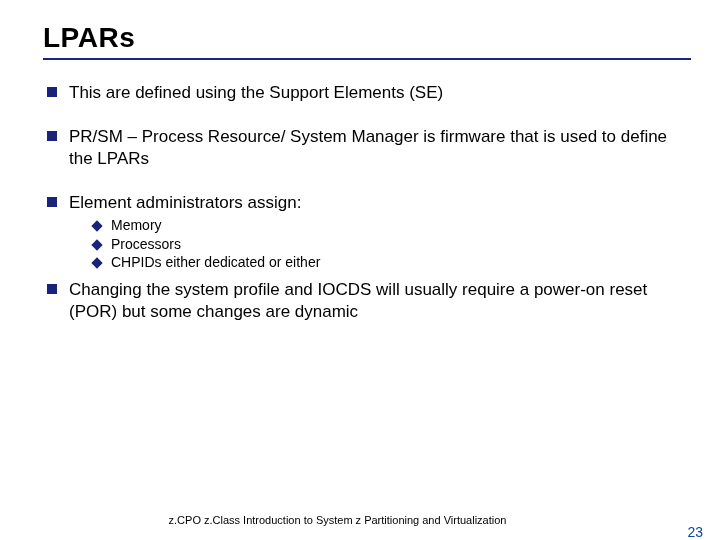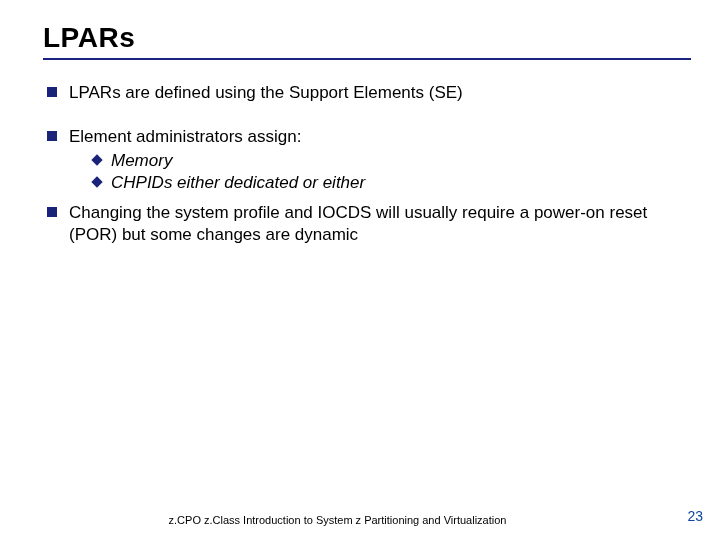--- a/index.html
+++ b/index.html
@@ -51,23 +51,22 @@
     background: #19237a;
   }
   ul.sub {
     list-style: none;
     padding-left: 22px;
     margin-top: 2px;
   }
   ul.sub > li {
     position: relative;
     padding-left: 20px;
-    font-size: 17px;
+    font-size: 14px;
     line-height: 1.3;
-    font-style: italic;
   }
   ul.sub > li::before {
     content: "";
     position: absolute;
     left: 2px;
     top: 7px;
     width: 0;
     height: 0;
     border-left: 5px solid transparent;
     border-right: 5px solid transparent;
@@ -86,41 +85,45 @@
     position: absolute;
     bottom: 14px;
     left: 0;
     width: 661px;
     text-align: center;
     font-size: 11px;
     color: #000;
   }
   .pagenum {
     position: absolute;
-    bottom: 16px;
+    bottom: 0;
     right: 24px;
     font-size: 14px;
     color: #0d47a1;
   }
 </style>
 </head>
 <body>
 
 <div class="slide">
   <div class="title">LPARs</div>
   <div class="underline"></div>
 
   <ul class="top">
     <li>
-      <span>LPARs are defined using the Support Elements (SE)</span>
+      <span>This are defined using the Support Elements (SE)</span>
+    </li>
+    <li>
+      <span>PR/SM – Process Resource/ System Manager is firmware that is used to define the LPARs</span>
     </li>
     <li class="tight">
       <span>Element administrators assign:</span>
       <ul class="sub">
         <li><span>Memory</span></li>
+        <li><span>Processors</span></li>
         <li><span>CHPIDs either dedicated or either</span></li>
       </ul>
     </li>
     <li>
       <span>Changing the system profile and IOCDS will usually require a power-on reset (POR) but some changes are dynamic</span>
     </li>
   </ul>
 
   <div class="footer">z.CPO z.Class  Introduction to System z Partitioning and Virtualization</div>
   <div class="pagenum">23</div>

